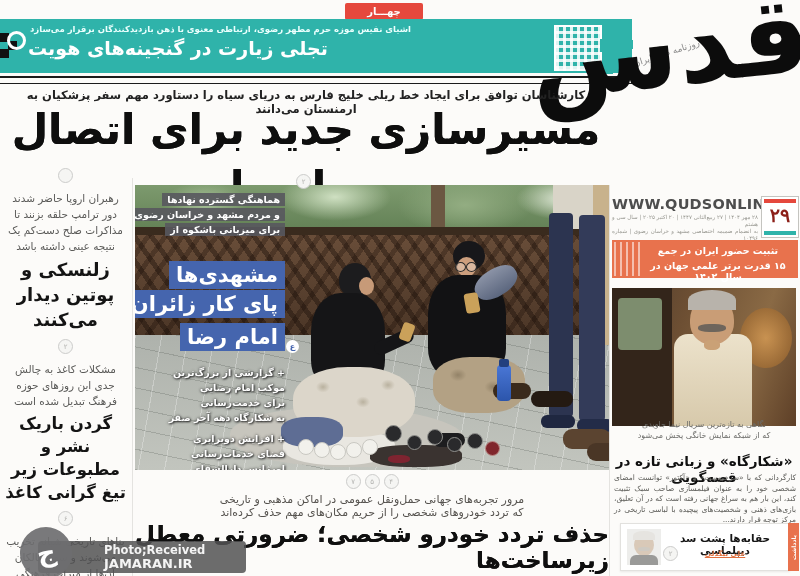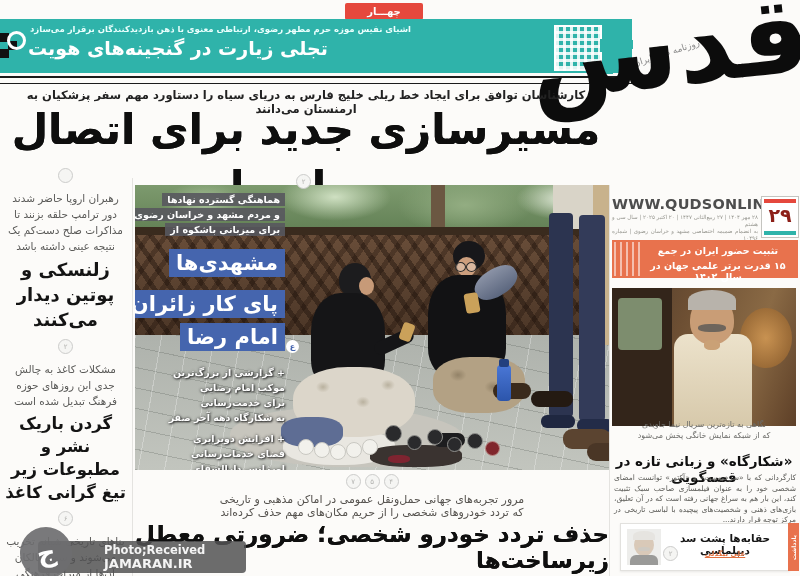--- a/index.html
+++ b/index.html
@@ -23,21 +23,21 @@
   #double-rule{left:0;top:76px;width:632px;height:5px;border-top:2px solid #1b1b1b;border-bottom:1px solid #1b1b1b;}
   
   #masthead{left:630px;top:0;width:170px;height:192px;}
   #logo{position:absolute;left:10px;top:-12px;width:170px;text-align:left;color:#0c0c0c;
         font-size:108px;font-weight:bold;line-height:1.0;transform:rotate(-6deg);}
   #tagline{position:absolute;left:2px;top:48px;color:#8a8a8a;font-size:9px;transform:rotate(-18deg);white-space:nowrap;}
   #website{left:612px;top:196px;width:148px;color:#4d4d4d;font-size:14.5px;font-weight:bold;
            letter-spacing:.2px;direction:ltr;text-align:left;}
   #datelines{left:612px;top:214px;width:146px;color:#979790;font-size:5.5px;line-height:7px;text-align:justify;}
   #dateline3{color:#e0703f;}
-  #page-badge{left:761px;top:196px;width:36px;height:40px;border:1px solid #c4c4c0;background:#fff;}
+  #page-badge{left:761px;top:196px;width:36px;height:40px;border:1px solid #c4c4c0;background:#fff;font-family:Liberation Serif, serif;}
   #badge-num{position:absolute;left:0;top:7px;width:100%;text-align:center;font-size:19px;font-weight:bold;color:#8c1f18;}
   #badge-top{position:absolute;left:2px;top:2px;right:2px;height:4px;background:#e5483d;}
   #badge-bot{position:absolute;left:2px;bottom:2px;right:2px;height:4px;background:#2fb3aa;}
   
   #banner{left:612px;top:240px;width:186px;height:38px;background:#e8724d;}
   #banner-stripes{position:absolute;left:2px;top:2px;width:28px;height:34px;
       background:repeating-linear-gradient(90deg,rgba(255,255,255,.55) 0 2px,transparent 2px 6px);}
   .banner-line{position:absolute;right:8px;width:144px;text-align:center;color:#fff;font-weight:bold;font-size:9.5px;}
   
   #kicker{left:0;top:88px;width:612px;text-align:center;font-size:11.5px;font-weight:bold;color:#222;}
@@ -226,21 +226,21 @@
     <div class="blob" style="left:312px;top:252px;width:13px;height:13px;background:#2a2a2c;border:1.5px solid #8f8f8c;border-radius:50%;"></div>
     <div class="blob" style="left:332px;top:248px;width:14px;height:14px;background:#2a2a2c;border:1.5px solid #8f8f8c;border-radius:50%;"></div>
     <div class="blob" style="left:350px;top:256px;width:13px;height:13px;background:#80262c;border:1.5px solid #b98a86;border-radius:50%;"></div>
     <div class="blob" style="left:362px;top:180px;width:14px;height:36px;background:linear-gradient(#4a77d6,#2c55ab);border-radius:4px;"></div>
     <div class="blob" style="left:364px;top:174px;width:10px;height:8px;background:#23407e;border-radius:2px;"></div>
 
     <div class="ov-line ov-lead" style="right:324px;top:8px;">هماهنگی گسترده نهادها</div>
     <div class="ov-line ov-lead" style="right:324px;top:23px;">و مردم مشهد و خراسان رضوی</div>
     <div class="ov-line ov-lead" style="right:324px;top:38px;">برای میزبانی باشکوه از</div>
     <div class="ov-line ov-lead" style="right:324px;top:53px;margin-top:23px;">زائران دهه آخر صفر</div>
-    <div class="ov-line ov-head" style="right:324px;top:64px;text-align:center;">مشهدی‌ها</div>
+    <div class="ov-line ov-head" style="right:324px;top:76px;text-align:center;">مشهدی‌ها</div>
     <div class="ov-line ov-head" style="right:324px;top:105px;">پای کار زائران</div>
     <div class="ov-line ov-head" style="right:324px;top:138px;">امام رضا</div>
     <div id="seal" style="right:310px;top:155px;">ع</div>
     <div class="ov-line ov-bullet" style="right:324px;top:182px;">+ گزارشی از بزرگ‌ترین</div>
     <div class="ov-line ov-bullet" style="right:324px;top:197px;">موکب امام رضایی</div>
     <div class="ov-line ov-bullet" style="right:324px;top:212px;">برای خدمت‌رسانی</div>
     <div class="ov-line ov-bullet" style="right:324px;top:227px;">به شکارگاه دهه آخر صفر</div>
     <div class="ov-line ov-bullet" style="right:324px;top:248px;">+ افزایش دوبرابری</div>
     <div class="ov-line ov-bullet" style="right:324px;top:263px;">فضای خدمات‌رسانی</div>
     <div class="ov-line ov-bullet" style="right:324px;top:278px;">اورژانس دارالشفای</div>

